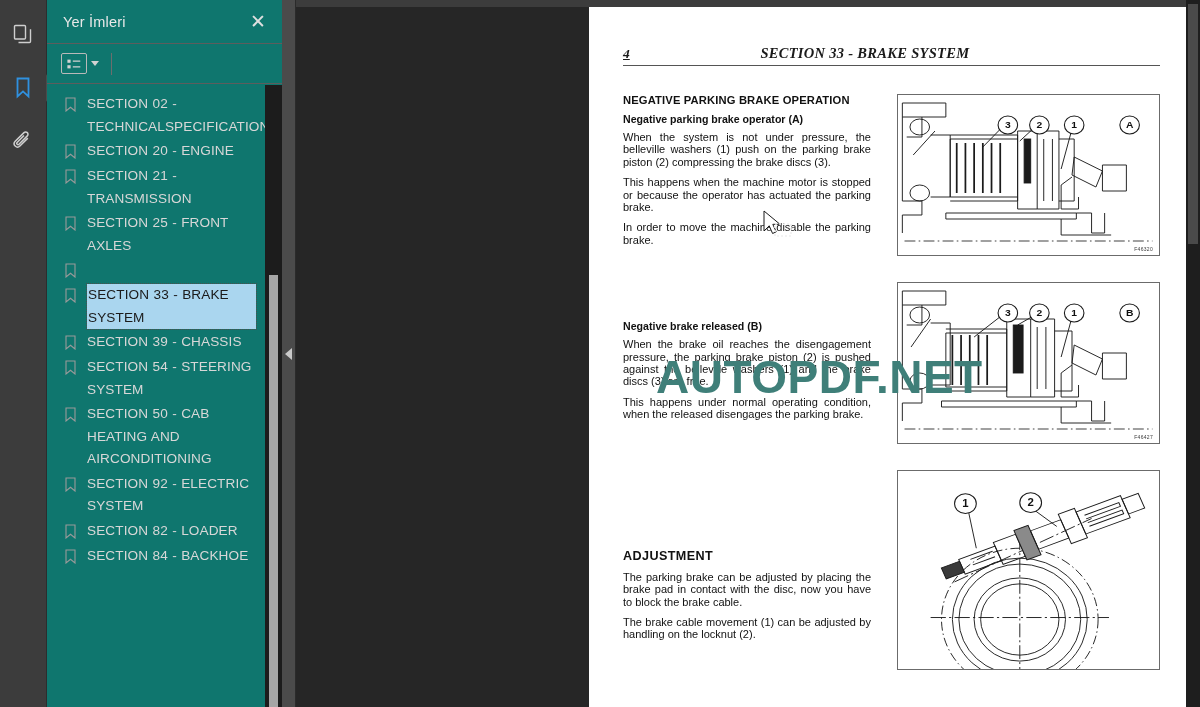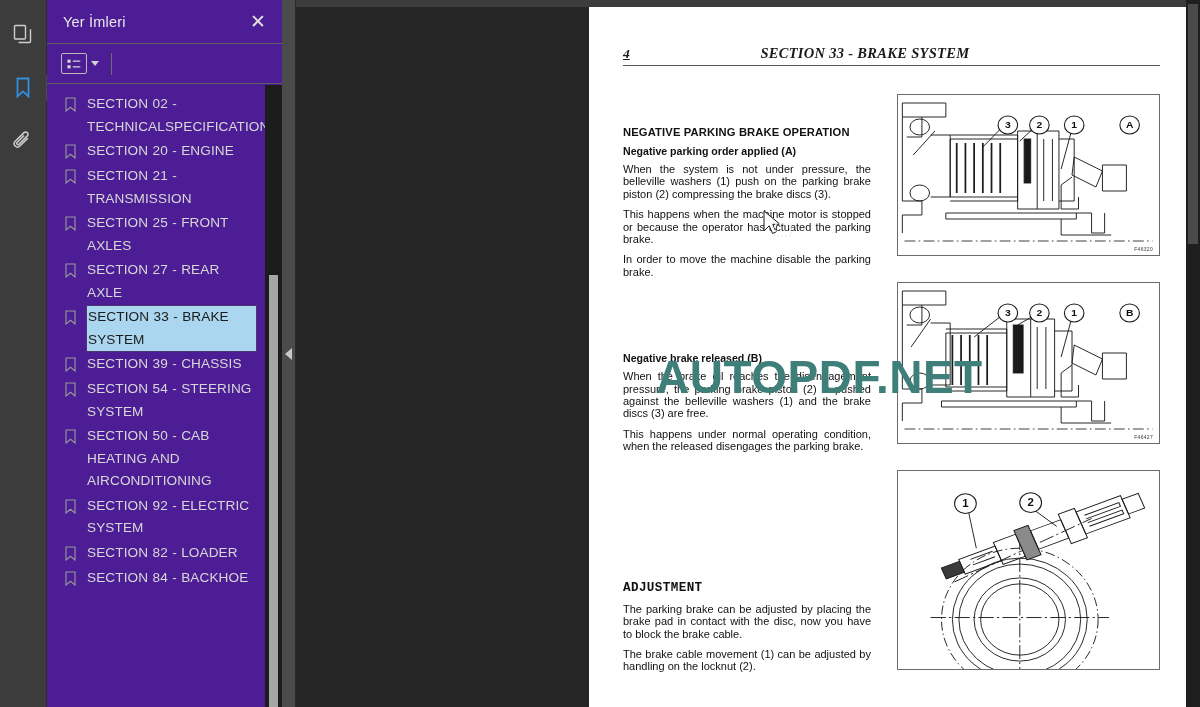--- a/index.html
+++ b/index.html
@@ -33,21 +33,21 @@
     width:0;height:0;
     border-top:14px solid transparent;
     border-bottom:14px solid transparent;
     border-left:9px solid #4b4b4b;
   }
 
   
   .bm-panel {
     width: 235px; flex: 0 0 235px;
     height: 707px;
-    background: #4c1d95;
+    background: #0f766e;
     position: relative;
     display: flex; flex-direction: column;
   }
   .bm-head {
     height: 44px; flex:0 0 44px;
     display:flex; align-items:center;
     padding: 0 14px 0 16px;
     border-bottom: 1px solid #5d5d5d;
   }
   .bm-title {
@@ -199,36 +199,35 @@
   }
 
   .cols { display:flex; gap: 16px; }
   .col-text { flex: 0 0 248px; }
   .col-fig  { flex: 1 1 auto; padding-left: 10px;}
 
   .h1 {
     font-size: 11.2px; font-weight: bold; color:#111;
     letter-spacing: .15px; margin-bottom: 7px;
     font-family: "Liberation Sans", sans-serif;
-    margin-top: 32px;
   }
   .h2 {
     font-size: 10.6px; font-weight: bold; color:#111;
     margin-bottom: 6px;
     font-family: "Liberation Sans", sans-serif;
   }
   .p {
     font-size: 11px; line-height: 12.4px; color:#111;
     text-align: justify; margin-bottom: 8px;
     font-family: Liberation Sans, sans-serif;
   }
   .h-adj {
     font-size: 12.6px; font-weight: bold; color:#111;
     letter-spacing: .4px; margin-bottom: 8px;
-    font-family: Liberation Mono, monospace;
+    font-family: Liberation Sans, sans-serif;
   }
   .spacer-a { height: 66px; }
   .spacer-b { height: 120px; }
 
   .fig {
     border: 1px solid #6b6b6b;
     background:#fff;
     position:relative;
     margin-bottom: 26px;
   }
@@ -326,21 +325,20 @@
         <div class="bm-item">
           <span class="bm-ico"><svg width="11" height="15" viewBox="0 0 11 15" fill="none" stroke="#9a9a9a" stroke-width="1.1">
               <path d="M1 1 H10 V14 L5.5 10.3 L1 14 Z"></path>
             </svg></span>
           <span class="bm-label">SECTION 25 - FRONT AXLES</span>
         </div>
         <div class="bm-item">
           <span class="bm-ico"><svg width="11" height="15" viewBox="0 0 11 15" fill="none" stroke="#9a9a9a" stroke-width="1.1">
               <path d="M1 1 H10 V14 L5.5 10.3 L1 14 Z"></path>
             </svg></span>
-          <span class="bm-label">SECTION 27 - REAR AXLE</span>
         </div>
         <div class="bm-item selected">
           <span class="bm-ico"><svg width="11" height="15" viewBox="0 0 11 15" fill="none" stroke="#9a9a9a" stroke-width="1.1">
               <path d="M1 1 H10 V14 L5.5 10.3 L1 14 Z"></path>
             </svg></span>
           <span class="bm-label">SECTION 33 - BRAKE SYSTEM</span>
         </div>
         <div class="bm-item">
           <span class="bm-ico"><svg width="11" height="15" viewBox="0 0 11 15" fill="none" stroke="#9a9a9a" stroke-width="1.1">
               <path d="M1 1 H10 V14 L5.5 10.3 L1 14 Z"></path>
@@ -399,21 +397,21 @@
           <div class="pg-num">4</div>
           <div class="pg-head-title">SECTION 33 - BRAKE SYSTEM</div>
         </div>
 
         <div class="cols">
 
           <div class="col-text">
             <div class="h1">NEGATIVE PARKING BRAKE OPERATION</div>
 
             <div>
-              <div class="h2">Negative parking order applied (A)</div>
+              <div class="h2">Negative parking brake operator (A)</div>
               <div class="p">When the system is not under pressure, the belleville washers (1) push on the parking brake piston (2) compressing the brake discs (3).</div>
               <div class="p">This happens when the machine motor is stopped or because the operator has actuated the parking brake.</div>
               <div class="p">In order to move the machine disable the parking brake.</div>
             </div>
 
             <div class="spacer-a"></div>
 
             <div>
               <div class="h2">Negative brake released (B)</div>
               <div class="p">When the brake oil reaches the disengagement pressure, the parking brake piston (2) is pushed against the belleville washers (1) and the brake discs (3) are free.</div>

